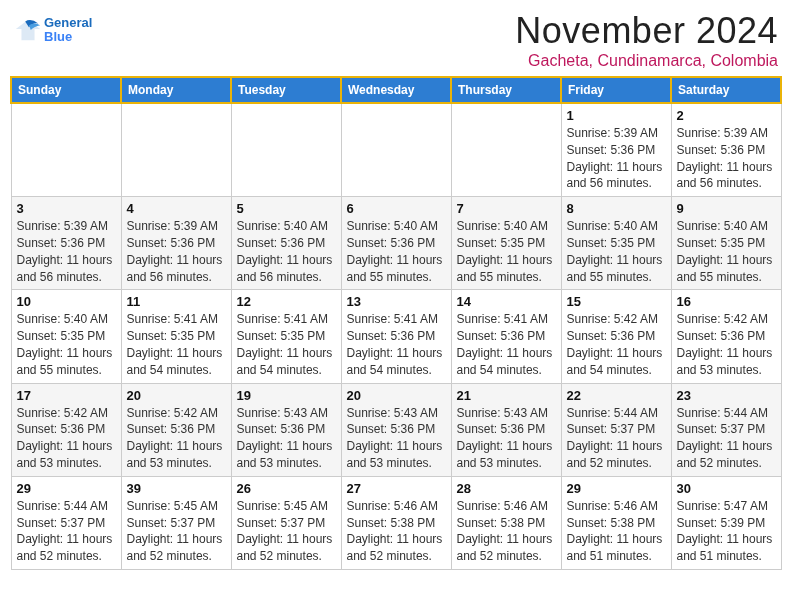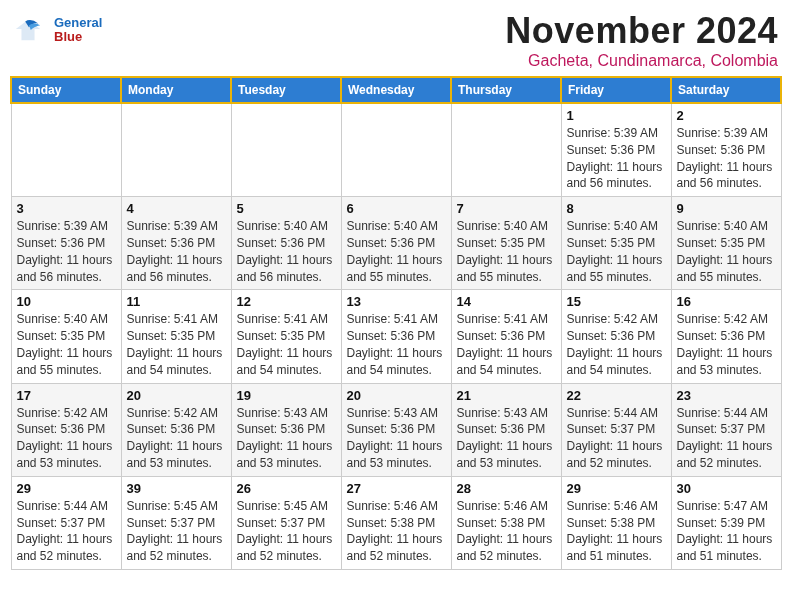--- a/index.html
+++ b/index.html
@@ -13,42 +13,42 @@
     .header {
       display: flex;
       align-items: flex-start;
       justify-content: space-between;
       margin-bottom: 6px;
       padding: 0 4px;
     }
     .logo {
       display: flex;
       align-items: center;
-      gap: 12px;
+      gap: 2px;
       margin-top: 6px;
     }
     .logo-text {
       font-size: 13px;
       font-weight: bold;
       color: #333;
       line-height: 1.1;
     }
     .logo-text span {
       color: #1a6bbd;
     }
     .logo-bird {
       width: 28px;
       height: 28px;
     }
     .title-block {
       text-align: right;
     }
     .month-title {
       font-size: 36px;
-      font-weight: 700;
+      font-weight: 400;
       color: #222;
       letter-spacing: 0.5px;
       text-align: right;
     }
     .location-title {
       font-size: 16px;
       color: #be185d;
       font-weight: normal;
     }
     .calendar {
@@ -98,21 +98,21 @@
 
 <div class="header">
   <div class="logo">
     <svg class="logo-bird" viewBox="0 0 30 30">
       <polygon points="15,4 28,14 22,14 22,26 8,26 8,14 2,14" fill="#1a6bbd" opacity="0.15"></polygon>
       <path d="M12,6 Q18,2 26,8 Q20,7 16,12 Z" fill="#1a6bbd"></path>
       <path d="M16,10 Q22,6 28,10 Q22,11 18,15 Z" fill="#4a9de0"></path>
     </svg>
     <div>
       <div class="logo-text"><span>General</span></div>
-      <div class="logo-text" style="color:#b91c1c;">Blue</div>
+      <div class="logo-text" style="color:#3b82f6;">Blue</div>
     </div>
   </div>
   <div class="title-block">
     <div class="month-title">November 2024</div>
     <div class="location-title">Gacheta, Cundinamarca, Colombia</div>
   </div>
 </div>
 
 <table class="calendar">
   <thead>

